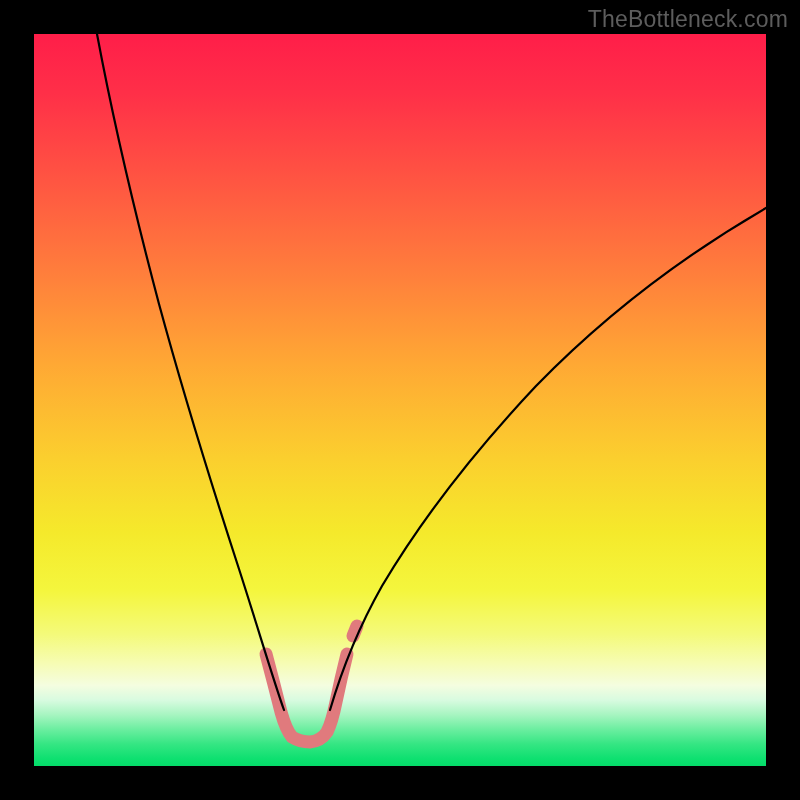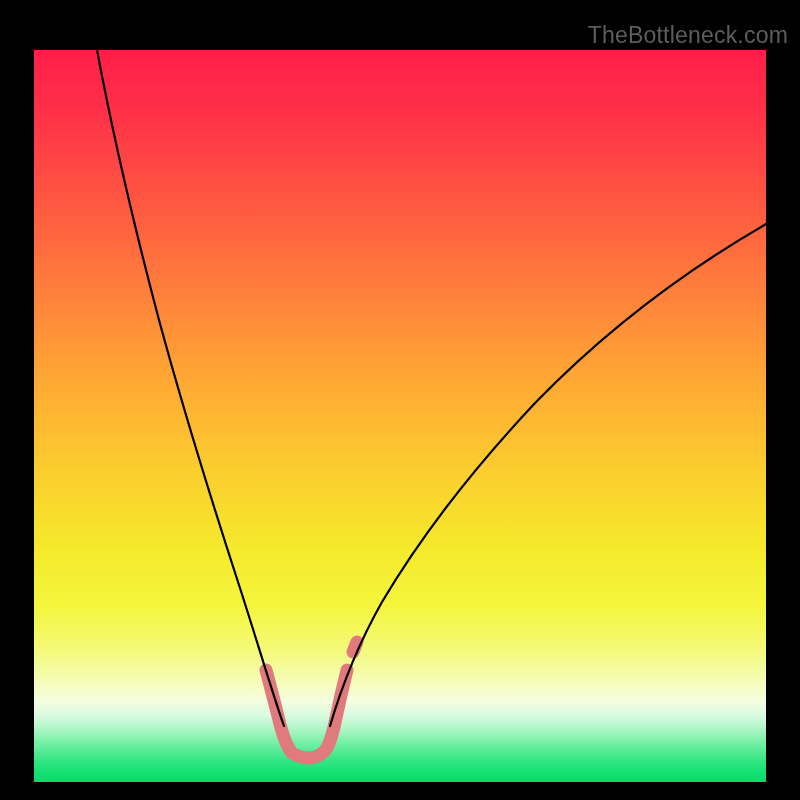--- a/index.html
+++ b/index.html
@@ -7,21 +7,21 @@
     padding: 0;
     width: 800px;
     height: 800px;
     overflow: hidden;
     background: #000;
     font-family: Arial, Helvetica, sans-serif;
   }
   .frame {
     position: absolute;
     left: 0;
-    top: 16px;
+    top: 0;
     width: 800px;
     height: 740px;
     background: #000;
   }
   .plot {
     position: absolute;
     left: 34px;
     top: 34px;
     width: 732px;
     height: 732px;

